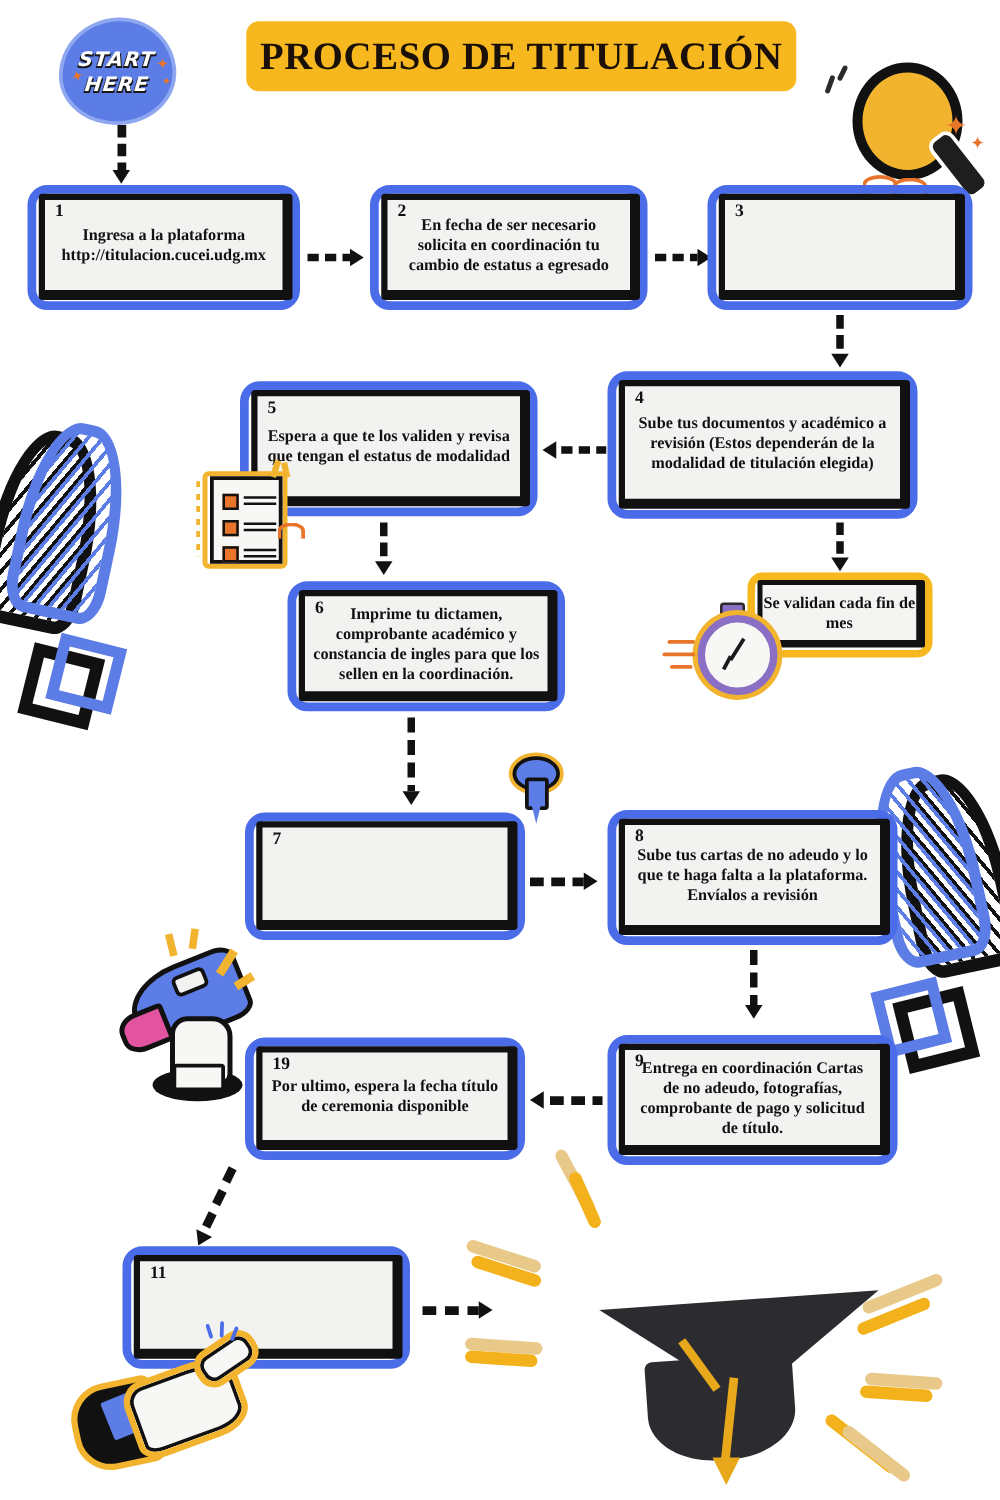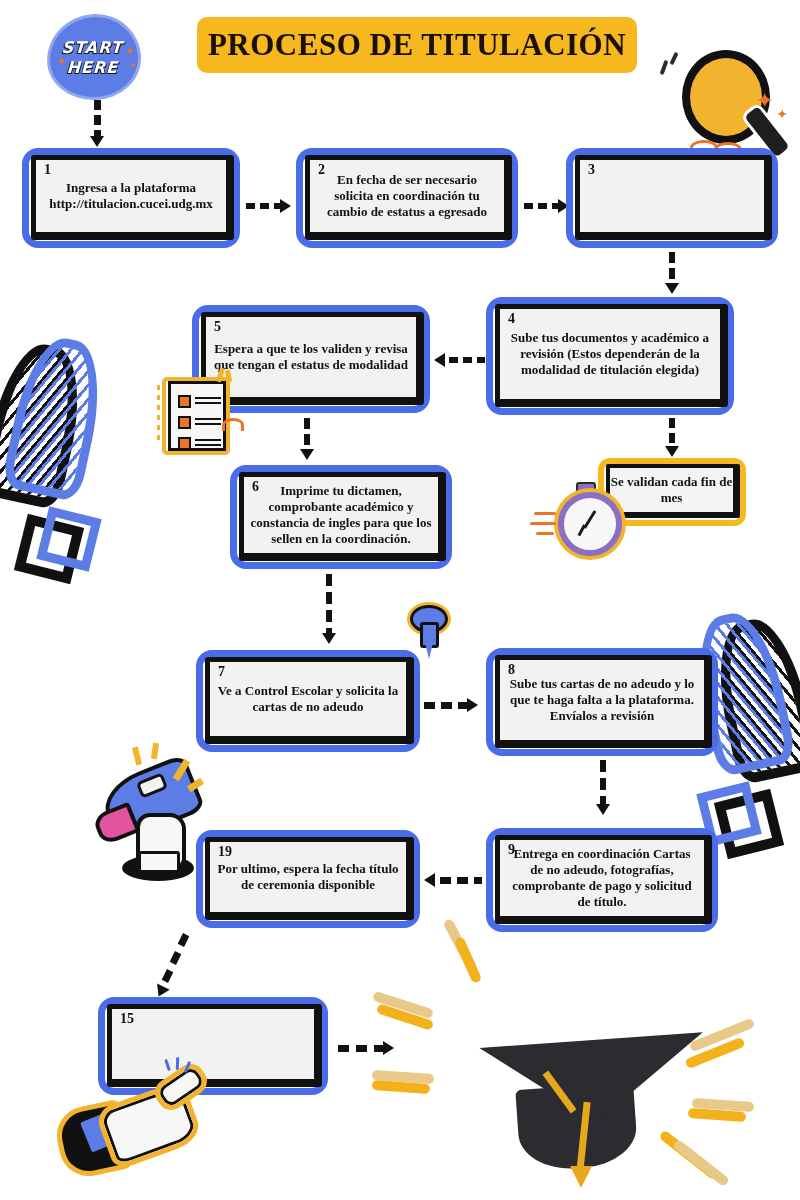--- a/index.html
+++ b/index.html
@@ -492,21 +492,20 @@
     <div class="cap"></div>
     <div class="stem"></div>
     <div class="needle"></div>
   </div>
 
   <div class="fbox" style="left:196px;top:650px;width:224px;height:102px;">
     <div class="outer"></div>
       <div class="shadow"></div>
     <div class="inner">
       <div class="num">7</div>
-      <div class="body">Ve a Control Escolar y solicita la cartas de no adeudo</div>
     </div>
   </div>
 
   <div class="arrow right" style="left:424px;top:697px;width:60px;height:14px;">
     <div class="seg" style="left:0;top:5px;width:11px;height:7px;"></div>
     <div class="seg" style="left:17px;top:5px;width:11px;height:7px;"></div>
     <div class="seg" style="left:34px;top:5px;width:9px;height:7px;"></div>
     <div class="head" style="left:43px;top:1px;"></div>
   </div>
 
@@ -568,21 +567,21 @@
     <div class="seg" style="left:30px;top:2px;width:7px;height:12px;transform:rotate(26deg);"></div>
     <div class="seg" style="left:22px;top:20px;width:7px;height:12px;transform:rotate(26deg);"></div>
     <div class="seg" style="left:14px;top:38px;width:7px;height:12px;transform:rotate(26deg);"></div>
     <div class="head" style="left:4px;top:54px;transform:rotate(26deg);"></div>
   </div>
 
   <div class="fbox" style="left:98px;top:997px;width:230px;height:98px;">
     <div class="outer"></div>
       <div class="shadow"></div>
     <div class="inner">
-      <div class="num">15</div>
+      <div class="num">11</div>
     </div>
   </div>
 
   <div class="arrow right" style="left:338px;top:1040px;width:62px;height:14px;">
     <div class="seg" style="left:0;top:5px;width:11px;height:7px;"></div>
     <div class="seg" style="left:18px;top:5px;width:11px;height:7px;"></div>
     <div class="seg" style="left:36px;top:5px;width:9px;height:7px;"></div>
     <div class="head" style="left:45px;top:1px;"></div>
   </div>
 

